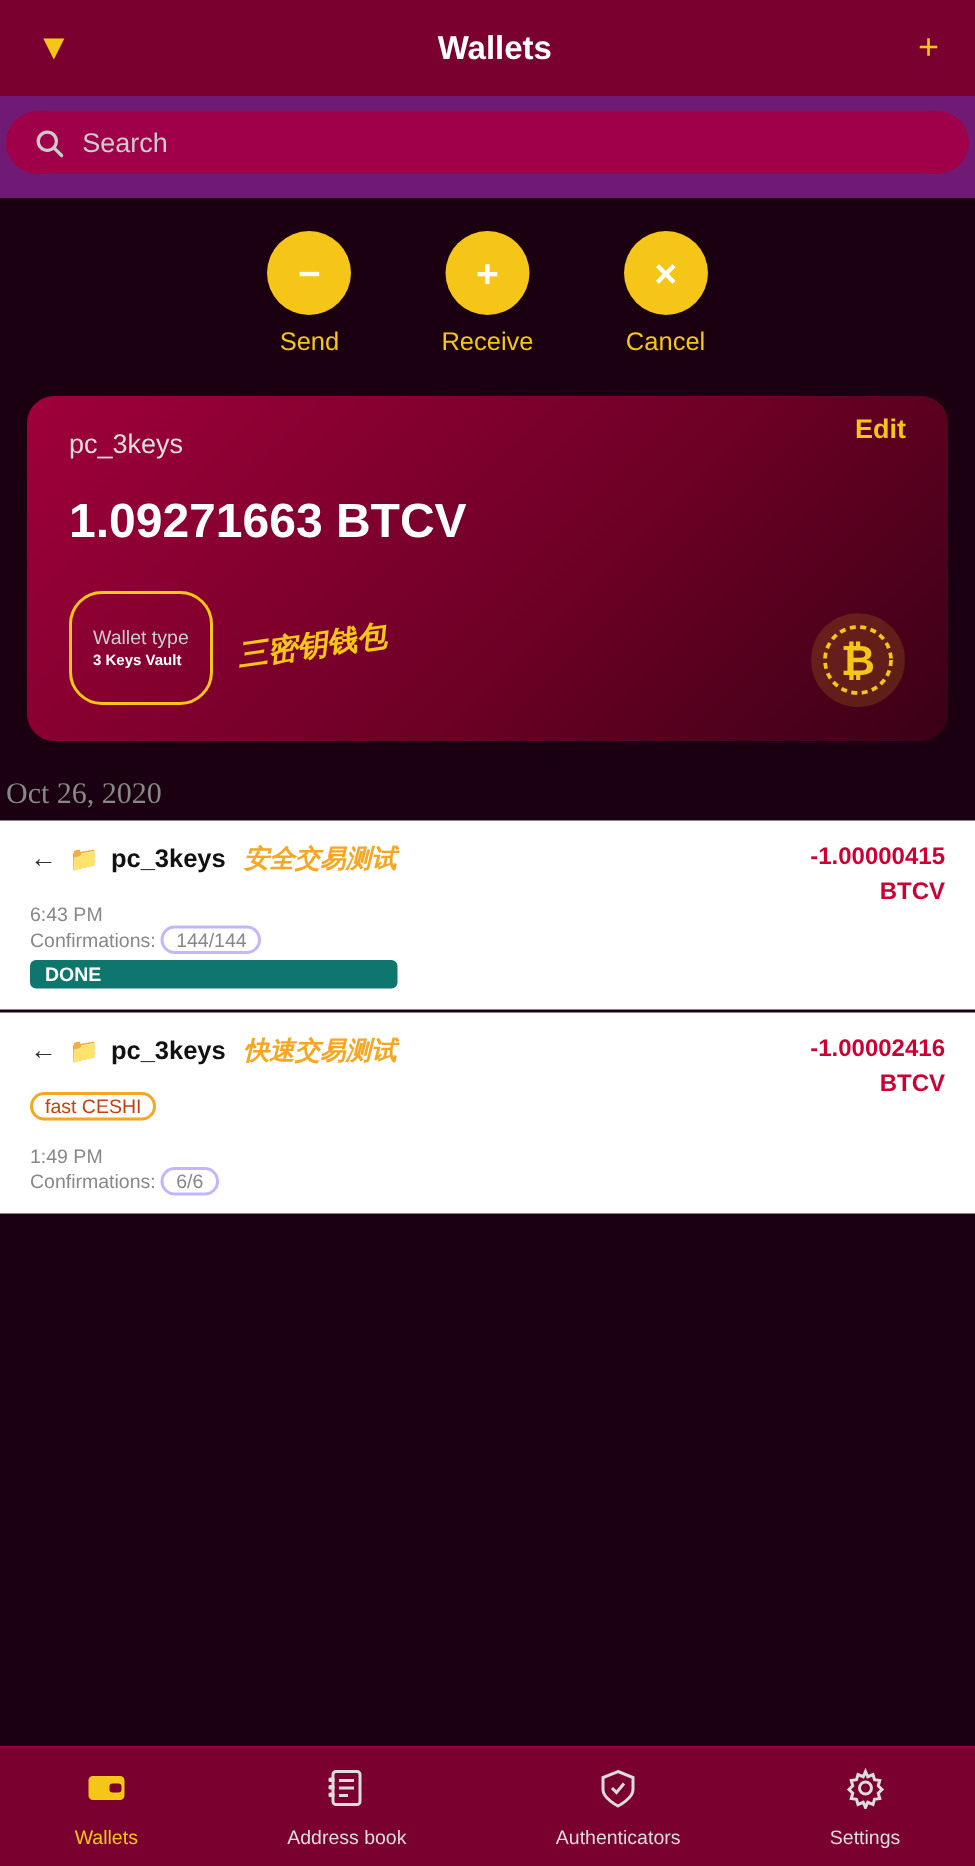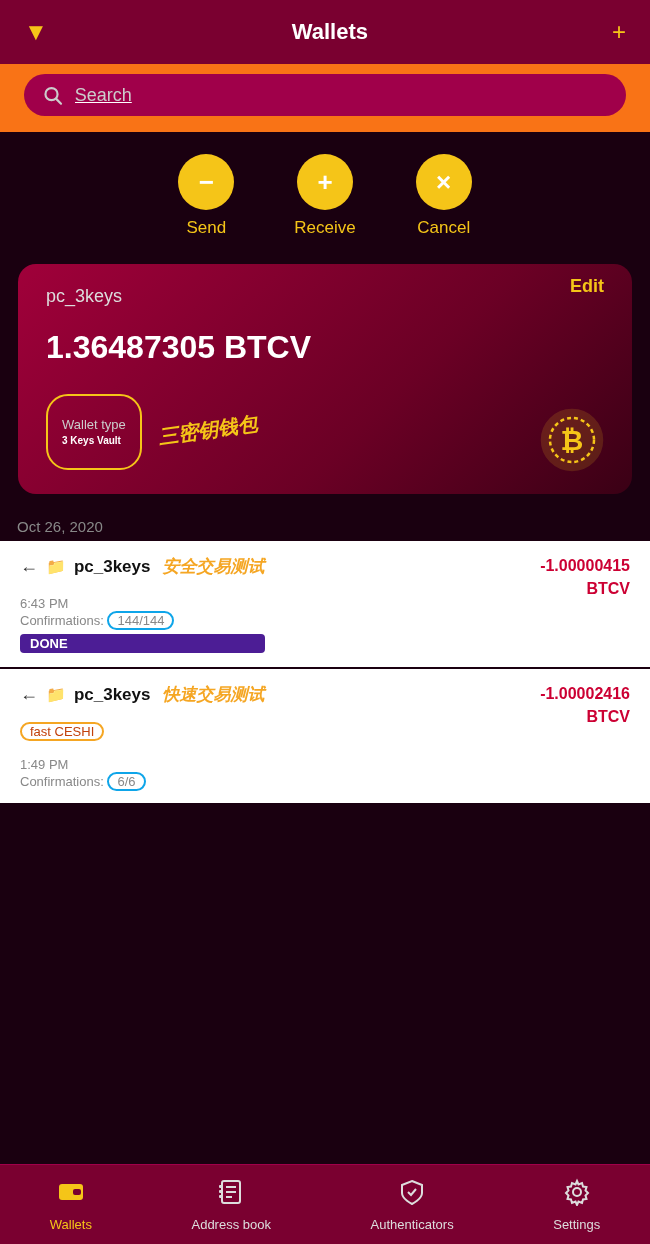--- a/index.html
+++ b/index.html
@@ -28,23 +28,22 @@
       color: #fff;
     }
     .header-icon {
       font-size: 24px;
       color: #f5c518;
       cursor: pointer;
     }
 
     
     .search-bar {
-      background: #f97316;
-      padding: 10px 24px 16px;
-      text-decoration: underline;
+      background: #701a75;
+      padding: 10px 4px 16px;
     }
     .search-inner {
       background: #a0004a;
       border-radius: 28px;
       display: flex;
       align-items: center;
       padding: 10px 18px;
       gap: 12px;
     }
     .search-inner input {
@@ -147,22 +146,23 @@
       position: absolute;
       bottom: 22px;
       right: 28px;
       width: 64px;
       height: 64px;
     }
 
     
     .date-label {
       color: #888;
-      font-size: 15px;
-      padding: 10px 17px 6px;
+      font-size: 20px;
+      padding: 10px 4px 6px;
+      font-family: Liberation Serif, serif;
     }
 
     
     .tx-item {
       background: #fff;
       margin: 0 0 2px;
       padding: 14px 20px;
       display: flex;
       align-items: flex-start;
       justify-content: space-between;
@@ -200,28 +200,28 @@
     .tx-time {
       color: #888;
       font-size: 13px;
       margin-top: 16px;
     }
     .tx-confirmations {
       color: #888;
       font-size: 13px;
     }
     .tx-confirmations .conf-highlighted {
-      border: 2px solid #0ea5e9;
+      border: 2px solid #c4b5fd;
       border-radius: 12px;
       padding: 0 8px;
       color: #888;
     }
     .tx-status-done {
       display: inline-block;
-      background: #4c1d95;
+      background: #0f766e;
       color: #fff;
       font-size: 13px;
       font-weight: 700;
       border-radius: 4px;
       padding: 2px 10px;
       margin-top: 4px;
     }
     .tx-amount {
       text-align: right;
       color: #cc0033;
@@ -293,21 +293,21 @@
   <div class="action-btn">
     <div class="action-circle">×</div>
     <span class="action-label">Cancel</span>
   </div>
 </div>
 
 <div class="wallet-card-wrap">
   <div class="wallet-card">
     <span class="wallet-card-name">pc_3keys</span>
     <span class="wallet-card-edit">Edit</span>
-    <div class="wallet-card-amount">1.36487305 BTCV</div>
+    <div class="wallet-card-amount">1.09271663 BTCV</div>
     <div class="wallet-type-badge">
       <div class="wt-label">Wallet type</div>
       <div class="wt-value">3 Keys Vault</div>
     </div>
     <span class="wallet-annotation">三密钥钱包</span>
     
     <svg class="bitcoin-icon" viewBox="0 0 64 64">
       <circle cx="32" cy="32" r="30" fill="#f5c518" opacity="0.15" stroke="#f5c518" stroke-width="2.5"></circle>
       <circle cx="32" cy="32" r="22" fill="none" stroke="#f5c518" stroke-width="2.5" stroke-dasharray="4 3"></circle>
       <text x="32" y="42" text-anchor="middle" fill="#f5c518" font-size="28" font-weight="900" font-family="Arial">₿</text>

